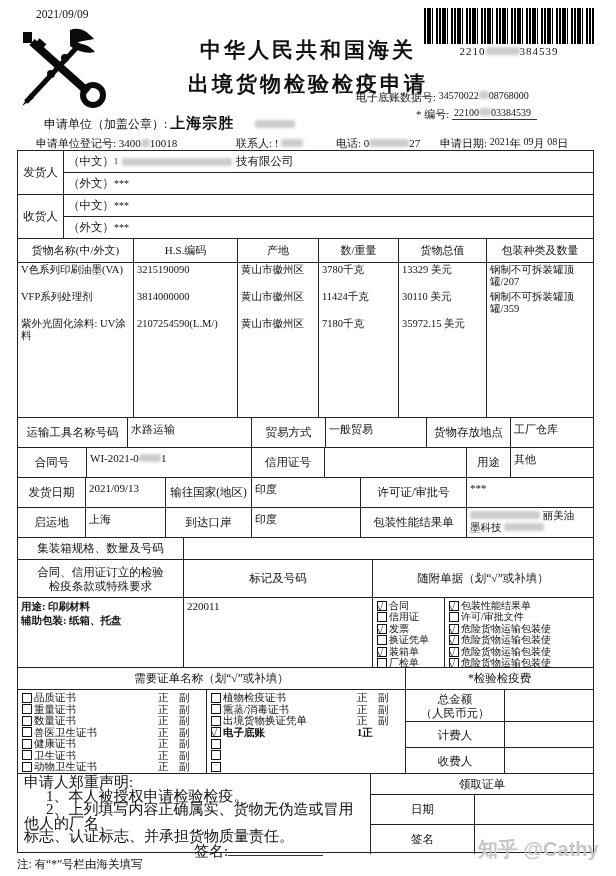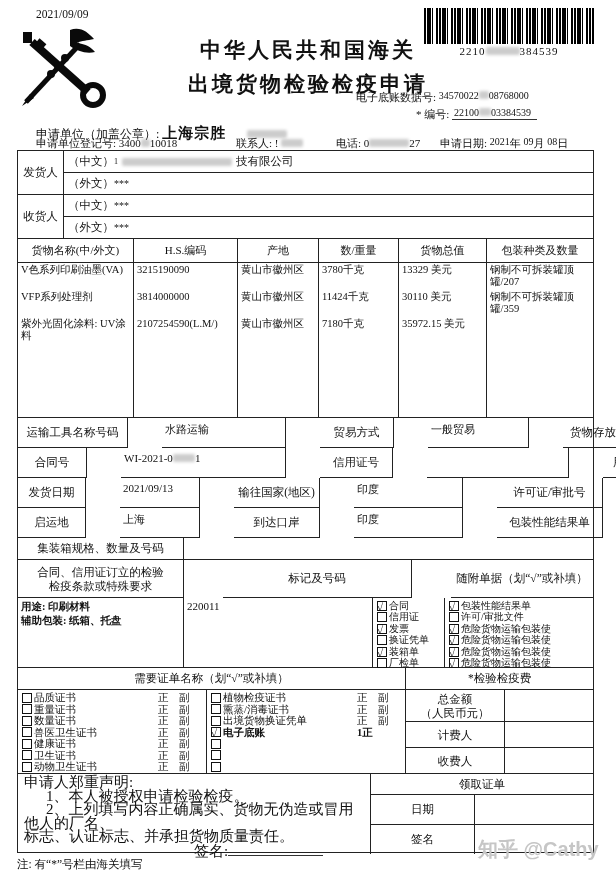--- a/index.html
+++ b/index.html
@@ -12,21 +12,21 @@
   .title1{left:0;top:36px;width:616px;text-align:center;font-size:21px;font-weight:bold;letter-spacing:3px;}
   .title2{left:0;top:70px;width:616px;text-align:center;font-size:21px;font-weight:bold;letter-spacing:3px;}
   .barcode-wrap{left:424px;top:8px;width:170px;text-align:center;}
   .barcode{width:170px;height:36px;
     background:repeating-linear-gradient(90deg,#000 0 2px,#fff 2px 3px,#000 3px 7px,#fff 7px 8px,#000 8px 9px,#fff 9px 12px,#000 12px 14px,#fff 14px 15px);}
   .barcode-caption{font-size:11px;margin-top:1px;letter-spacing:1px;}
   .ledger-line{left:356px;top:90px;font-size:11px;}
   .serial-line{left:416px;top:107px;font-size:11px;}
   .serial-val{border-bottom:1px solid #333;padding:0 6px 1px 2px;}
   .raise{vertical-align:2px;font-size:10px;}
-  .applicant-line{left:36px;top:114px;font-size:12px;margin-top:10px;}
+  .applicant-line{left:44px;top:114px;font-size:12px;}
   .applicant-name{font-weight:bold;font-size:15px;letter-spacing:1px;}
   .info-line{left:0;top:136px;width:616px;font-size:11px;}
   .info-line .seg{position:absolute;top:0;white-space:nowrap;}
   
   .smudge{display:inline-block;height:8px;border-radius:2px;background:#8f8f8f;opacity:.45;
           filter:blur(1.6px);vertical-align:baseline;}
   
   .form{position:absolute;left:17px;top:150px;width:577px;height:703px;border:1px solid #222;box-sizing:border-box;}
   .form *{box-sizing:border-box;}
   .row{display:flex;}
@@ -43,26 +43,26 @@
   .sup{font-size:8px;vertical-align:super;}
   
   .goods-head{height:24px;}
   .goods-head .cell{display:flex;align-items:center;justify-content:center;font-size:11px;}
   .goods-body{height:155px;display:flex;}
   .gcol{display:flex;flex-direction:column;}
   .gslot{padding:1px 3px;font-size:10.5px;line-height:12px;}
   .gs1,.gs2{height:27px;}
   .w1{flex:0 0 116px}.w2{flex:0 0 104px}.w3{flex:0 0 81px}.w4{flex:0 0 80px}.w5{flex:0 0 88px}.w6{flex:1}
   
-  .trow{height:30px;gap:34px;}
+  .trow{height:30px;}
   .trow .val{font-size:11px;padding-top:4px;}
   .trow .lab{font-size:11.5px;}
   .crow{height:22px;}
   
-  .dhead{height:38px;gap:39px;}
+  .dhead{height:38px;}
   .dbody{height:70px;}
   .terms-label{width:130px;line-height:14px;}
   .docs{display:flex;flex:1;}
   .dcol-a{flex:0 0 72px;border-right:1px solid #222;padding:2px 0 0 4px;}
   .dcol-b{flex:1;padding:2px 0 0 4px;}
   .ditem{display:flex;align-items:center;height:11.5px;font-size:10px;line-height:10px;white-space:nowrap;}
   .cb{position:relative;flex:0 0 10px;width:10px;height:10px;border:1px solid #111;margin-right:2px;}
   .cb .mk{position:absolute;left:-1px;top:0;font-size:11px;line-height:11px;font-weight:bold;}
   
   .ehead{height:22px;}

